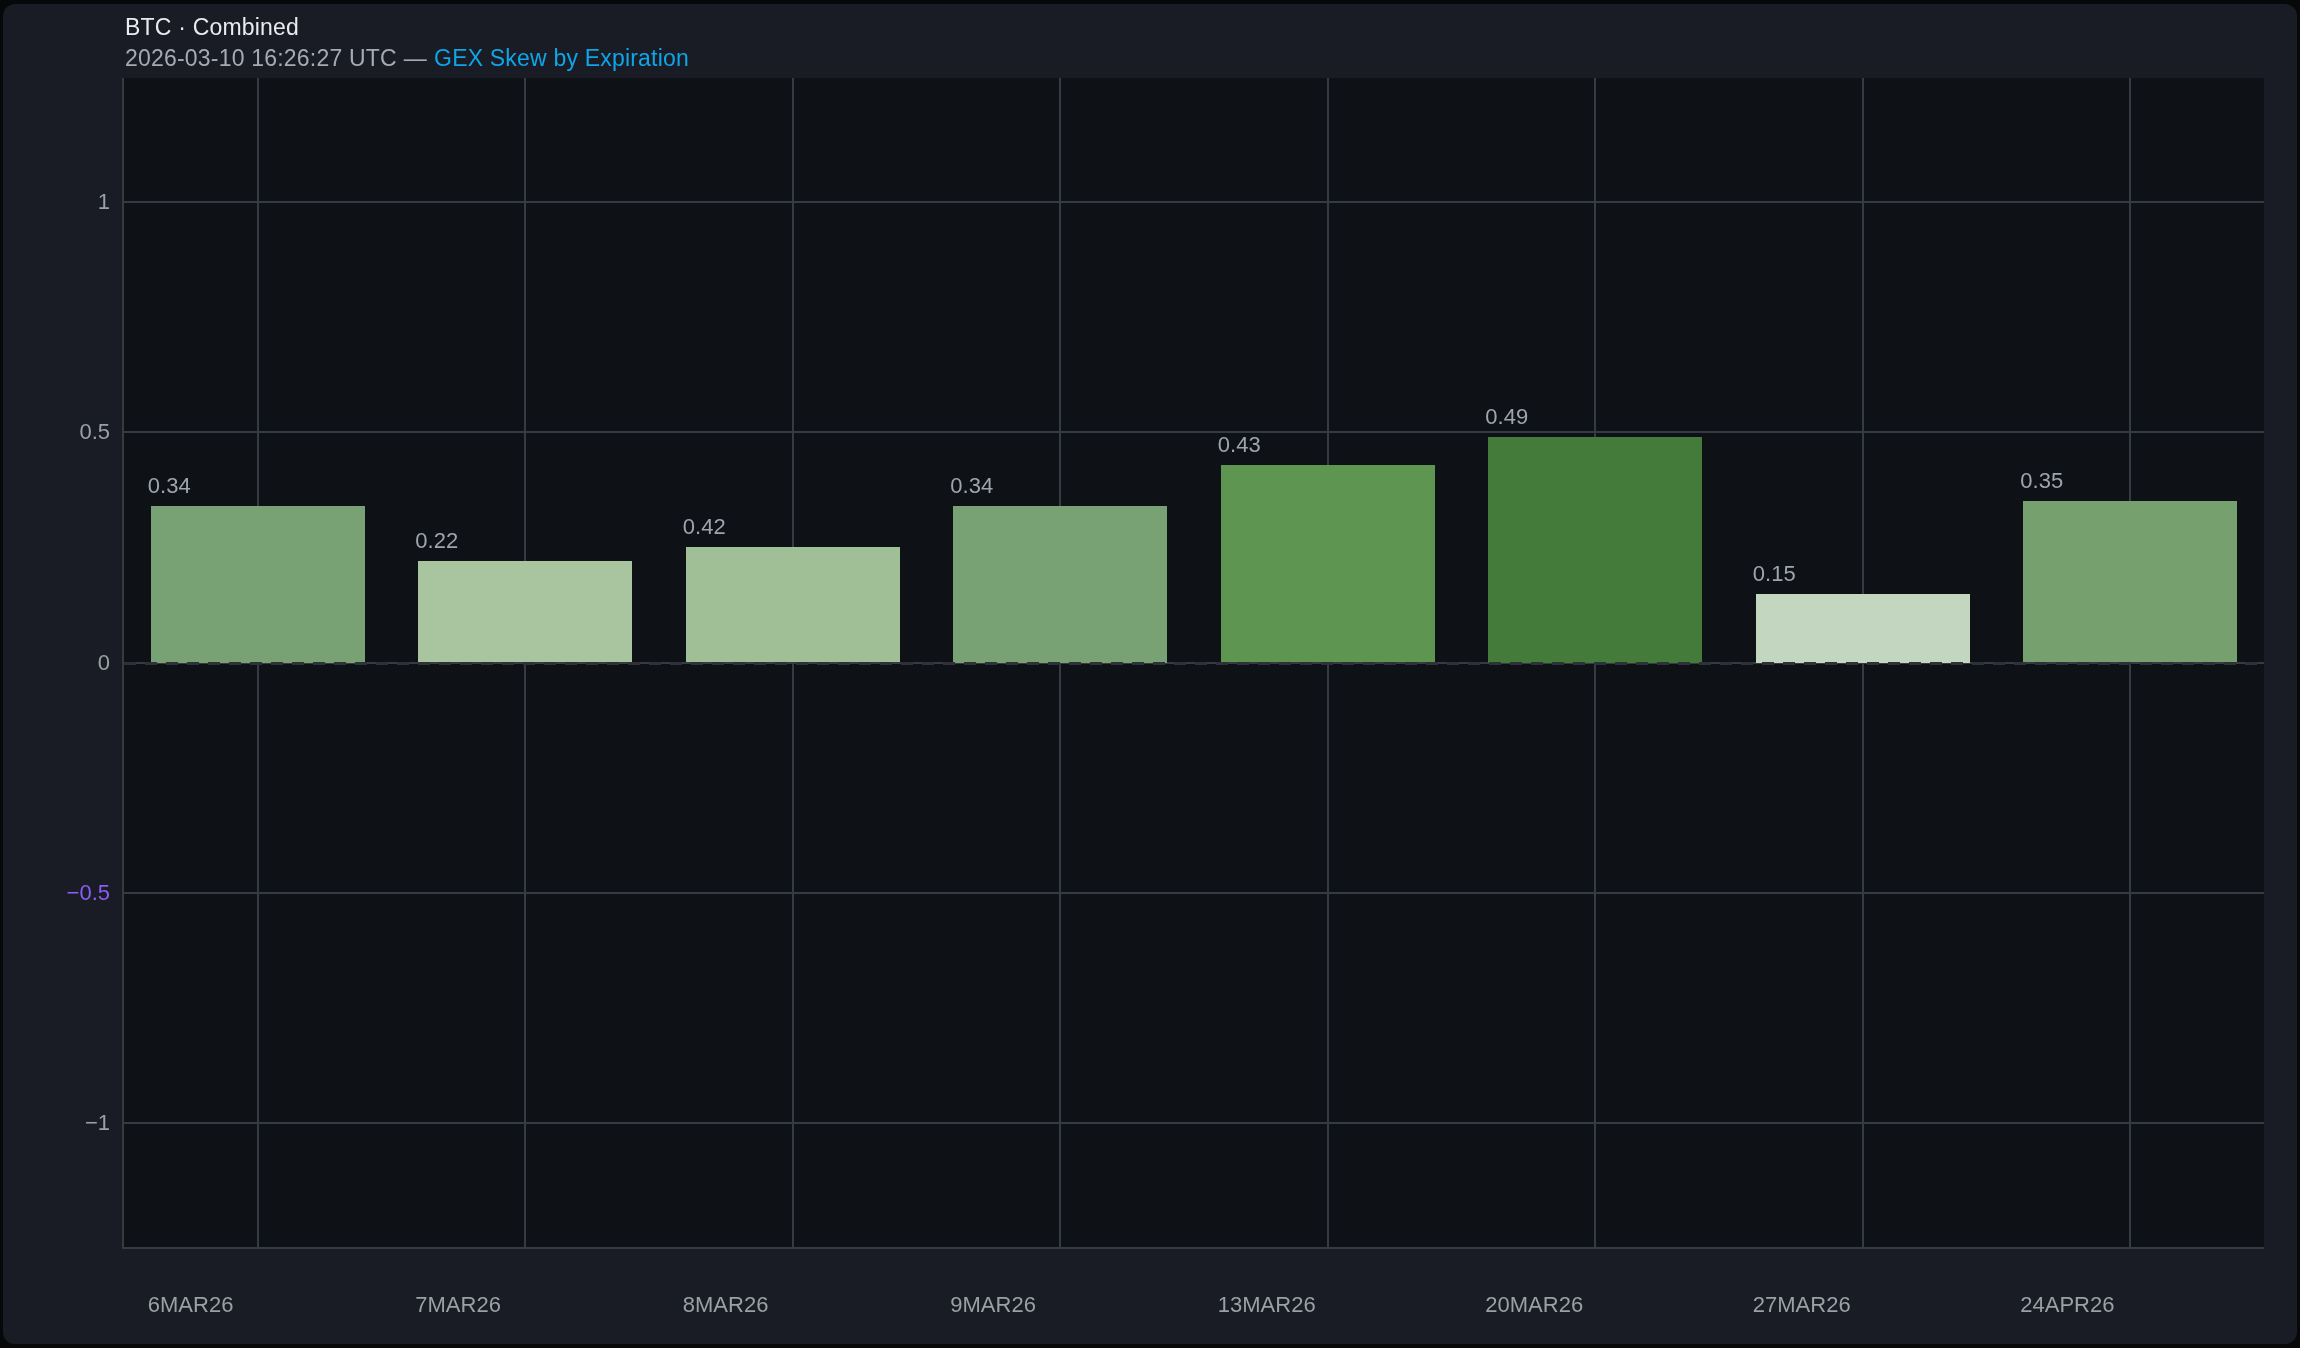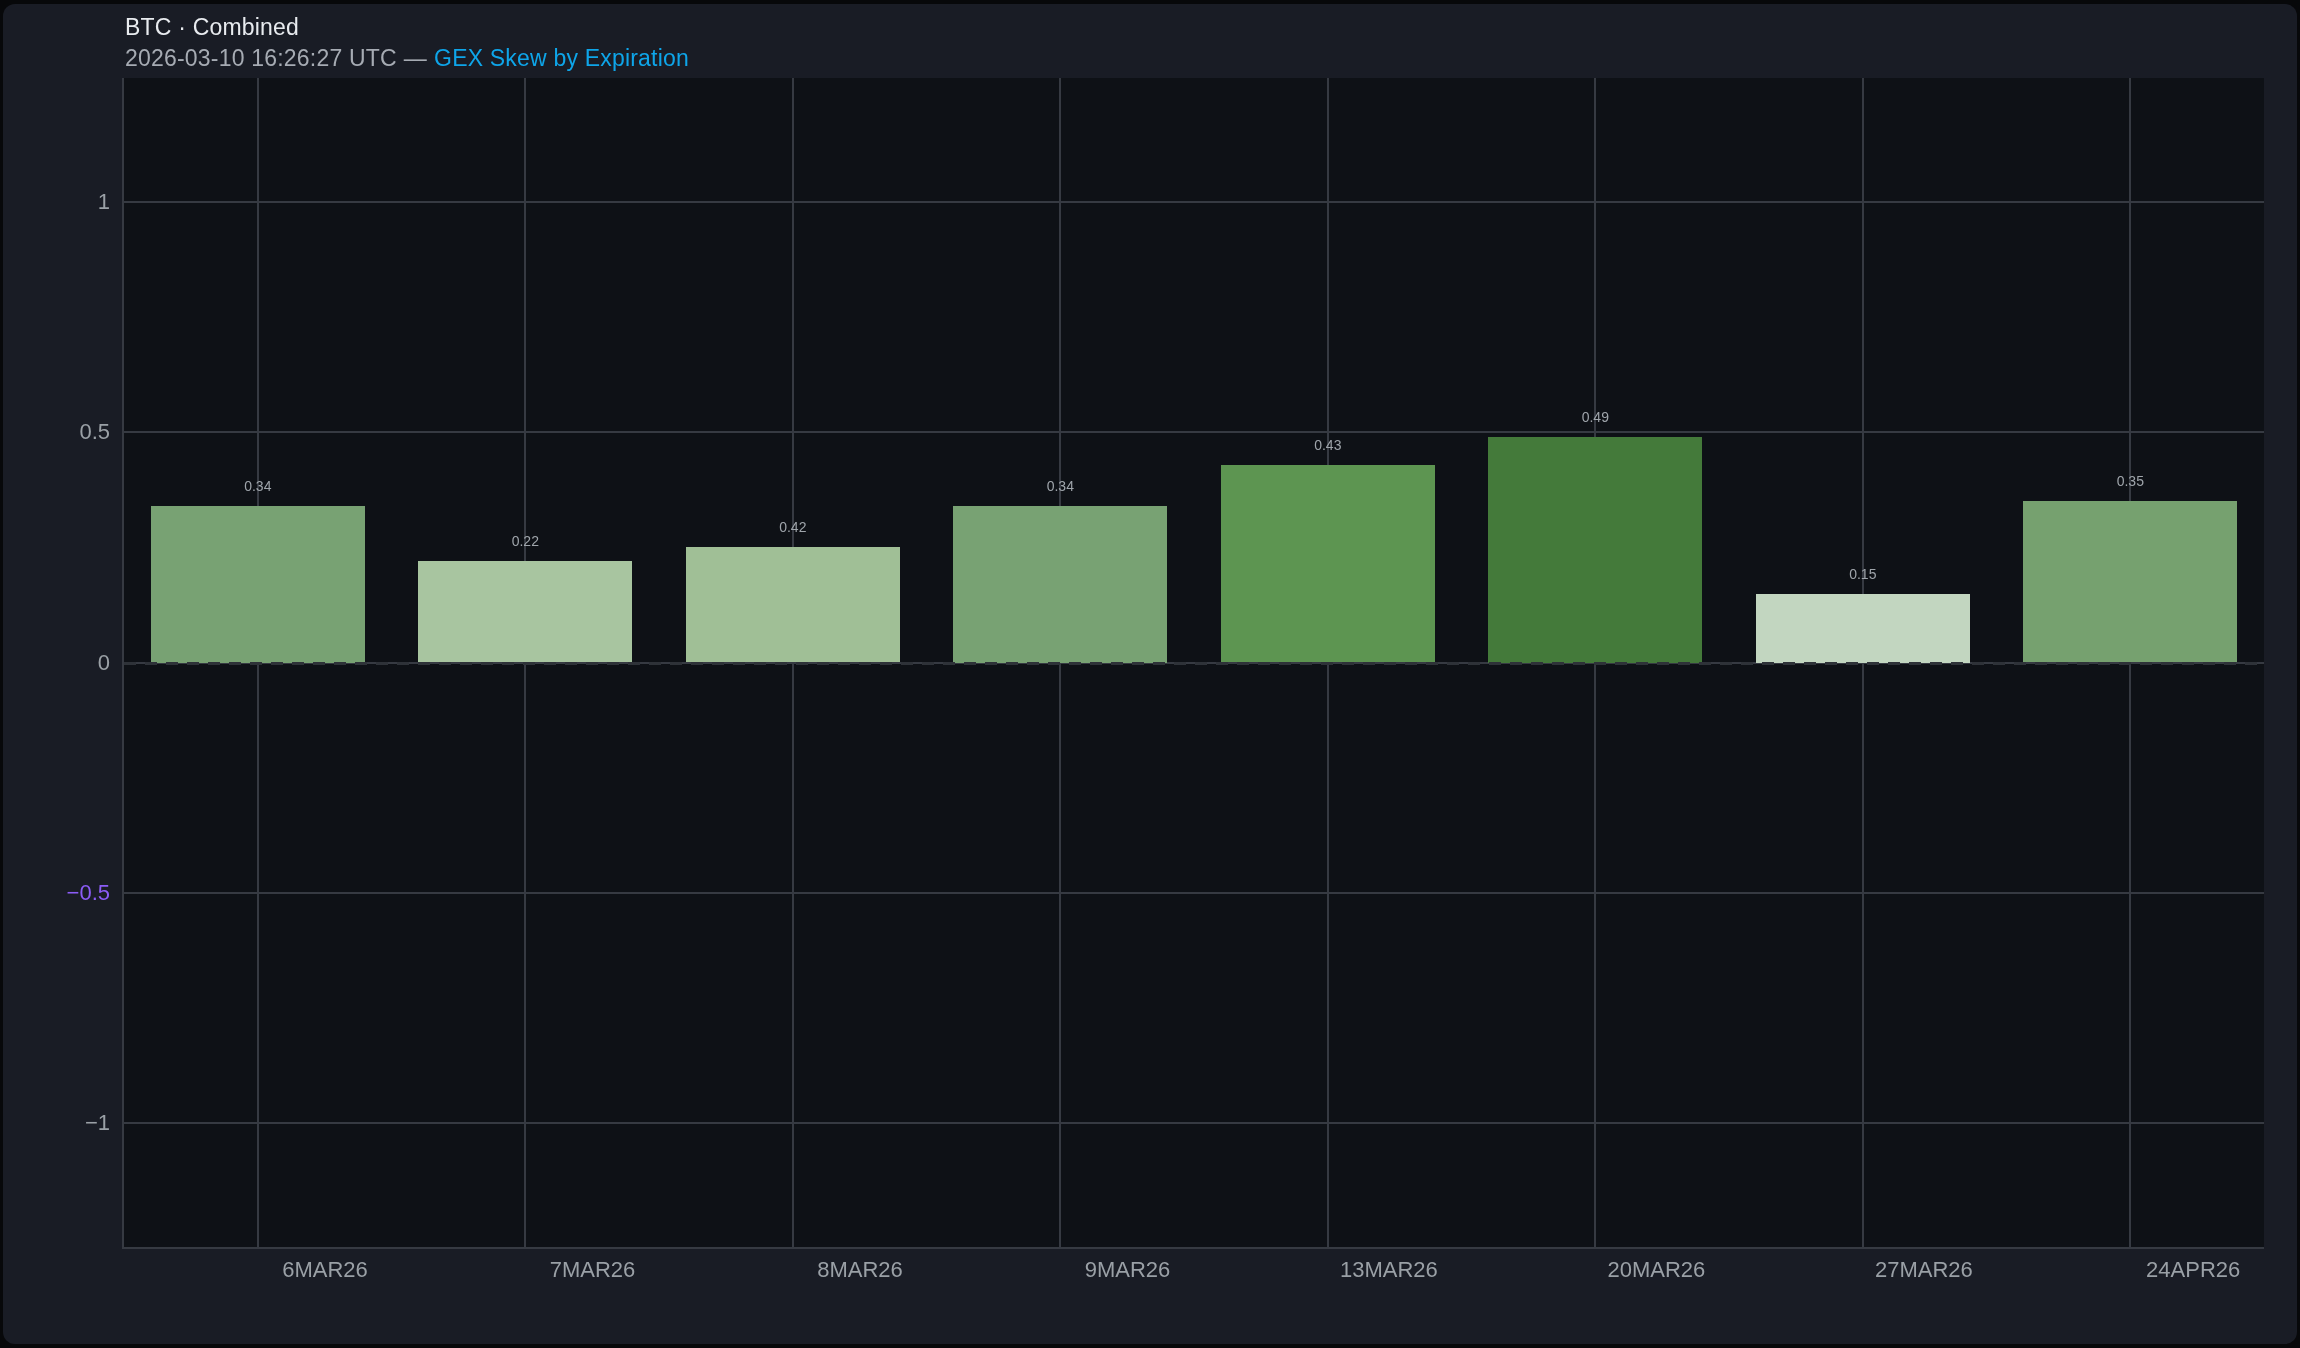--- a/index.html
+++ b/index.html
@@ -26,25 +26,25 @@
   }
   .grid-h{position:absolute;left:0;width:100%;height:2px;z-index:1;}
   .grid-v{position:absolute;top:0;height:100%;width:2px;z-index:1;}
   .bar{position:absolute;z-index:2;}
   .zero-dash{position:absolute;left:0;width:100%;height:3px;z-index:3;}
   .tick-y{
     position:absolute;width:90px;text-align:right;font-size:22px;
     z-index:4;line-height:30px;
   }
   .tick-x{
-    position:absolute;width:220px;text-align:right;font-size:22px;
-    z-index:4;line-height:30px;
+    position:absolute;width:220px;text-align:left;font-size:22px;
+    z-index:4;line-height:30px;margin-top:35px;
   }
   .val-label{
-    position:absolute;width:220px;text-align:center;font-size:14px;
+    position:absolute;width:220px;text-align:left;font-size:22px;
     z-index:4;line-height:28px;
   }
 </style>
 </head>
 <body style="background: rgb(7, 8, 10);">
 
 <div class="card" style="background: rgb(25, 28, 37);">
   <div class="titles">
     <div class="title-line1" style="color: rgb(232, 235, 239);">BTC · Combined</div>
     <div class="title-line2"><span style="color: rgb(166, 171, 179);">2026-03-10 16:26:27 UTC</span><span class="sep" style="color: rgb(166, 171, 179);">—</span><span style="color: #0ea5e9;">GEX Skew by Expiration</span></div>

